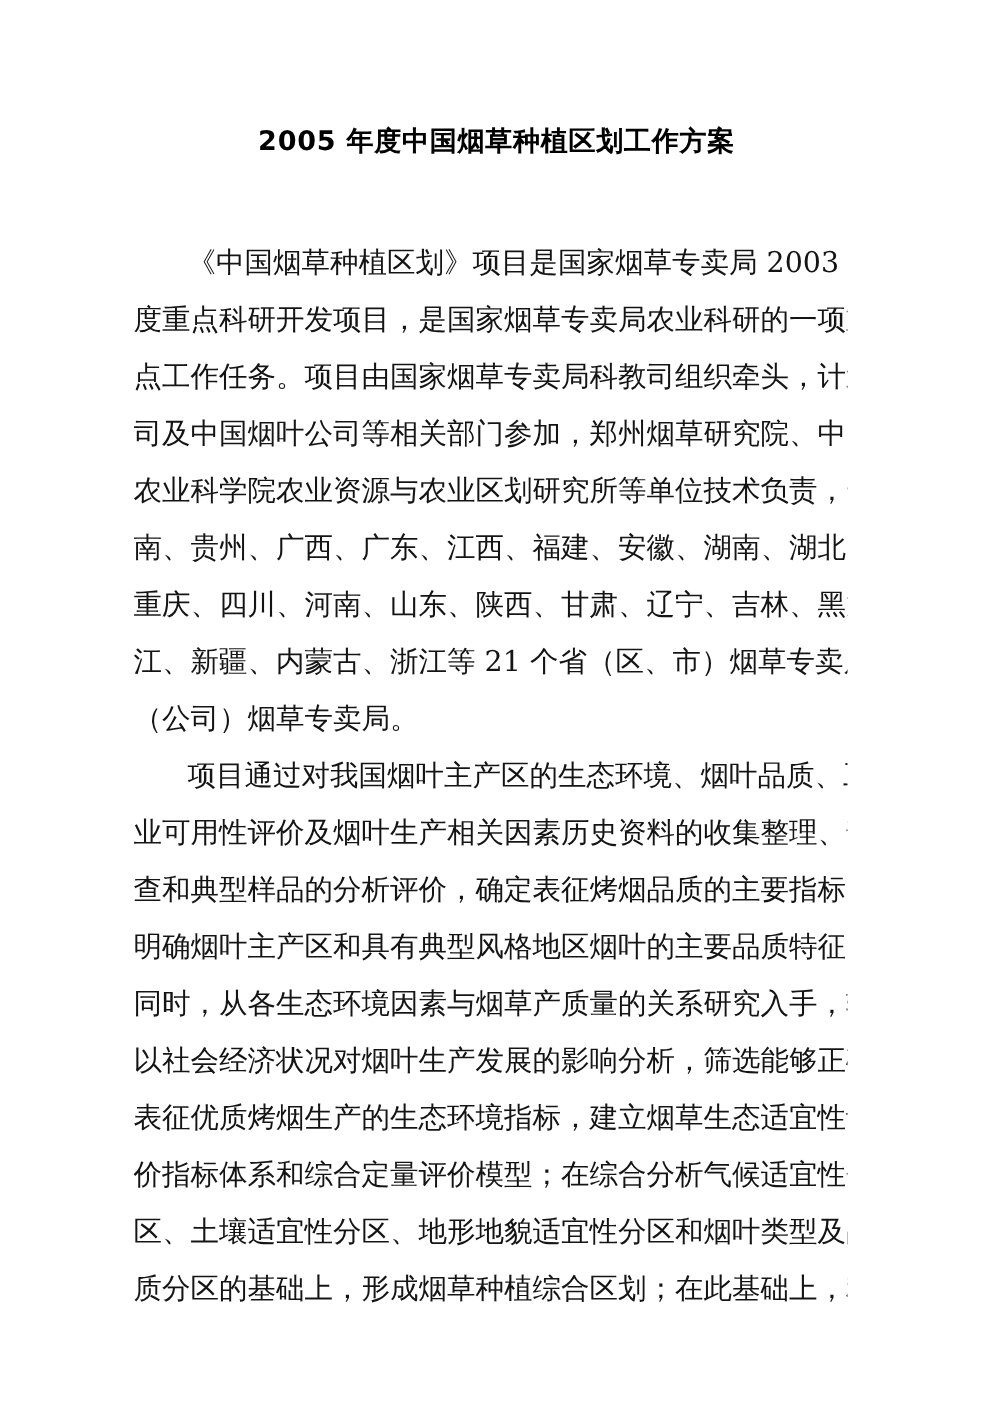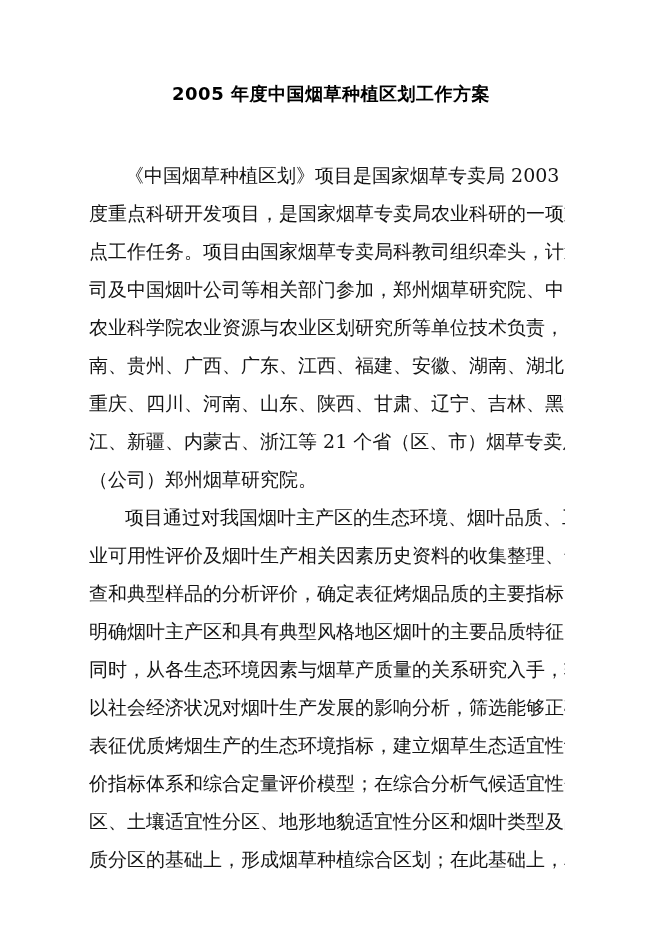--- a/index.html
+++ b/index.html
@@ -66,21 +66,21 @@
   <div class="doc-body">
       <div class="paragraph">
         <div class="text-line first-line">《中国烟草种植区划》项目是国家烟草专卖局 2003 年</div>
         <div class="text-line">度重点科研开发项目，是国家烟草专卖局农业科研的一项重</div>
         <div class="text-line">点工作任务。项目由国家烟草专卖局科教司组织牵头，计划</div>
         <div class="text-line">司及中国烟叶公司等相关部门参加，郑州烟草研究院、中国</div>
         <div class="text-line">农业科学院农业资源与农业区划研究所等单位技术负责，云</div>
         <div class="text-line">南、贵州、广西、广东、江西、福建、安徽、湖南、湖北、</div>
         <div class="text-line">重庆、四川、河南、山东、陕西、甘肃、辽宁、吉林、黑龙</div>
         <div class="text-line">江、新疆、内蒙古、浙江等 21 个省（区、市）烟草专卖局</div>
-        <div class="text-line plain">（公司）郑州烟草研究院。</div>
+        <div class="text-line plain">（公司）烟草专卖局。</div>
       </div>
       <div class="paragraph">
         <div class="text-line first-line">项目通过对我国烟叶主产区的生态环境、烟叶品质、工</div>
         <div class="text-line">业可用性评价及烟叶生产相关因素历史资料的收集整理、普</div>
         <div class="text-line">查和典型样品的分析评价，确定表征烤烟品质的主要指标，</div>
         <div class="text-line">明确烟叶主产区和具有典型风格地区烟叶的主要品质特征；</div>
         <div class="text-line">同时，从各生态环境因素与烟草产质量的关系研究入手，辅</div>
         <div class="text-line">以社会经济状况对烟叶生产发展的影响分析，筛选能够正确</div>
         <div class="text-line">表征优质烤烟生产的生态环境指标，建立烟草生态适宜性评</div>
         <div class="text-line">价指标体系和综合定量评价模型；在综合分析气候适宜性分</div>

